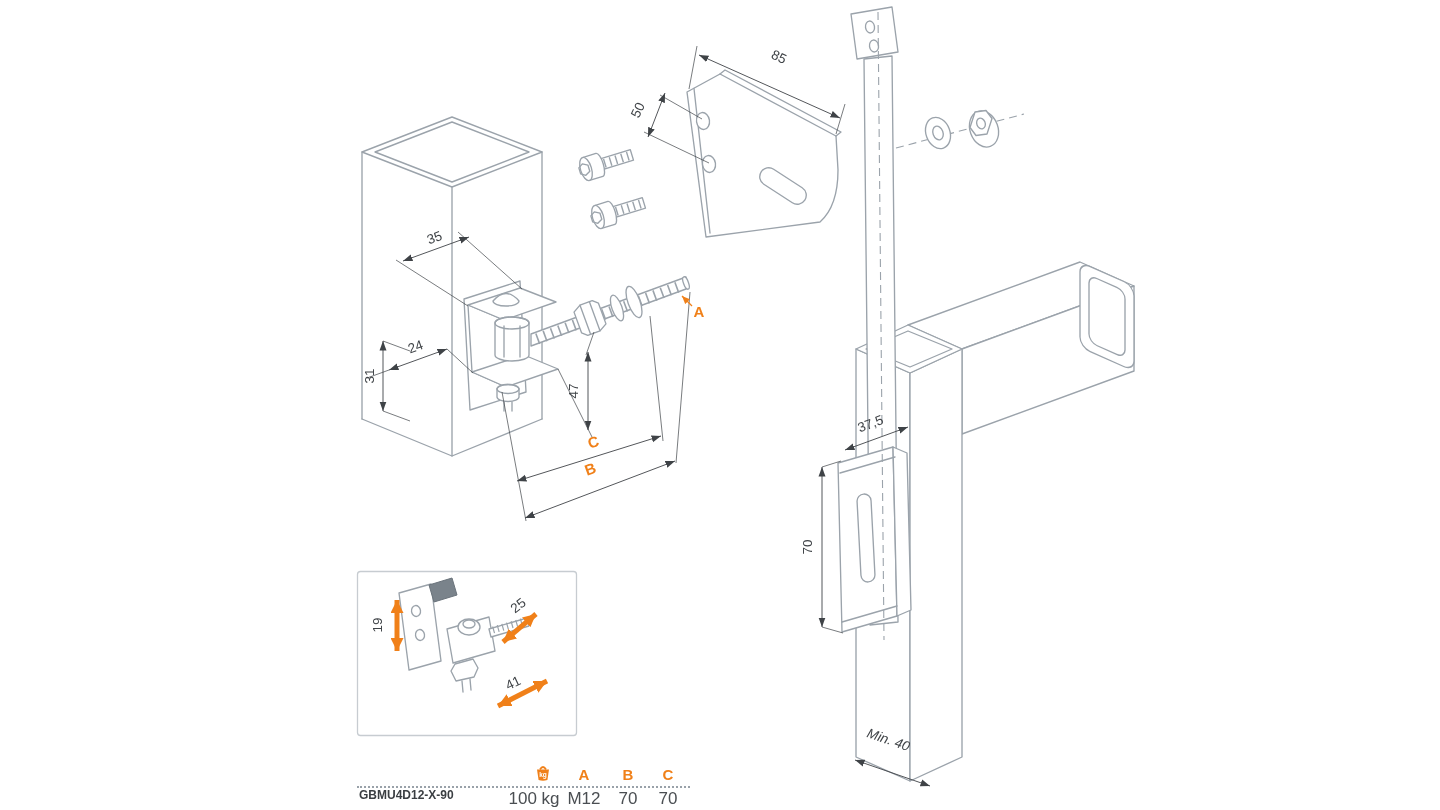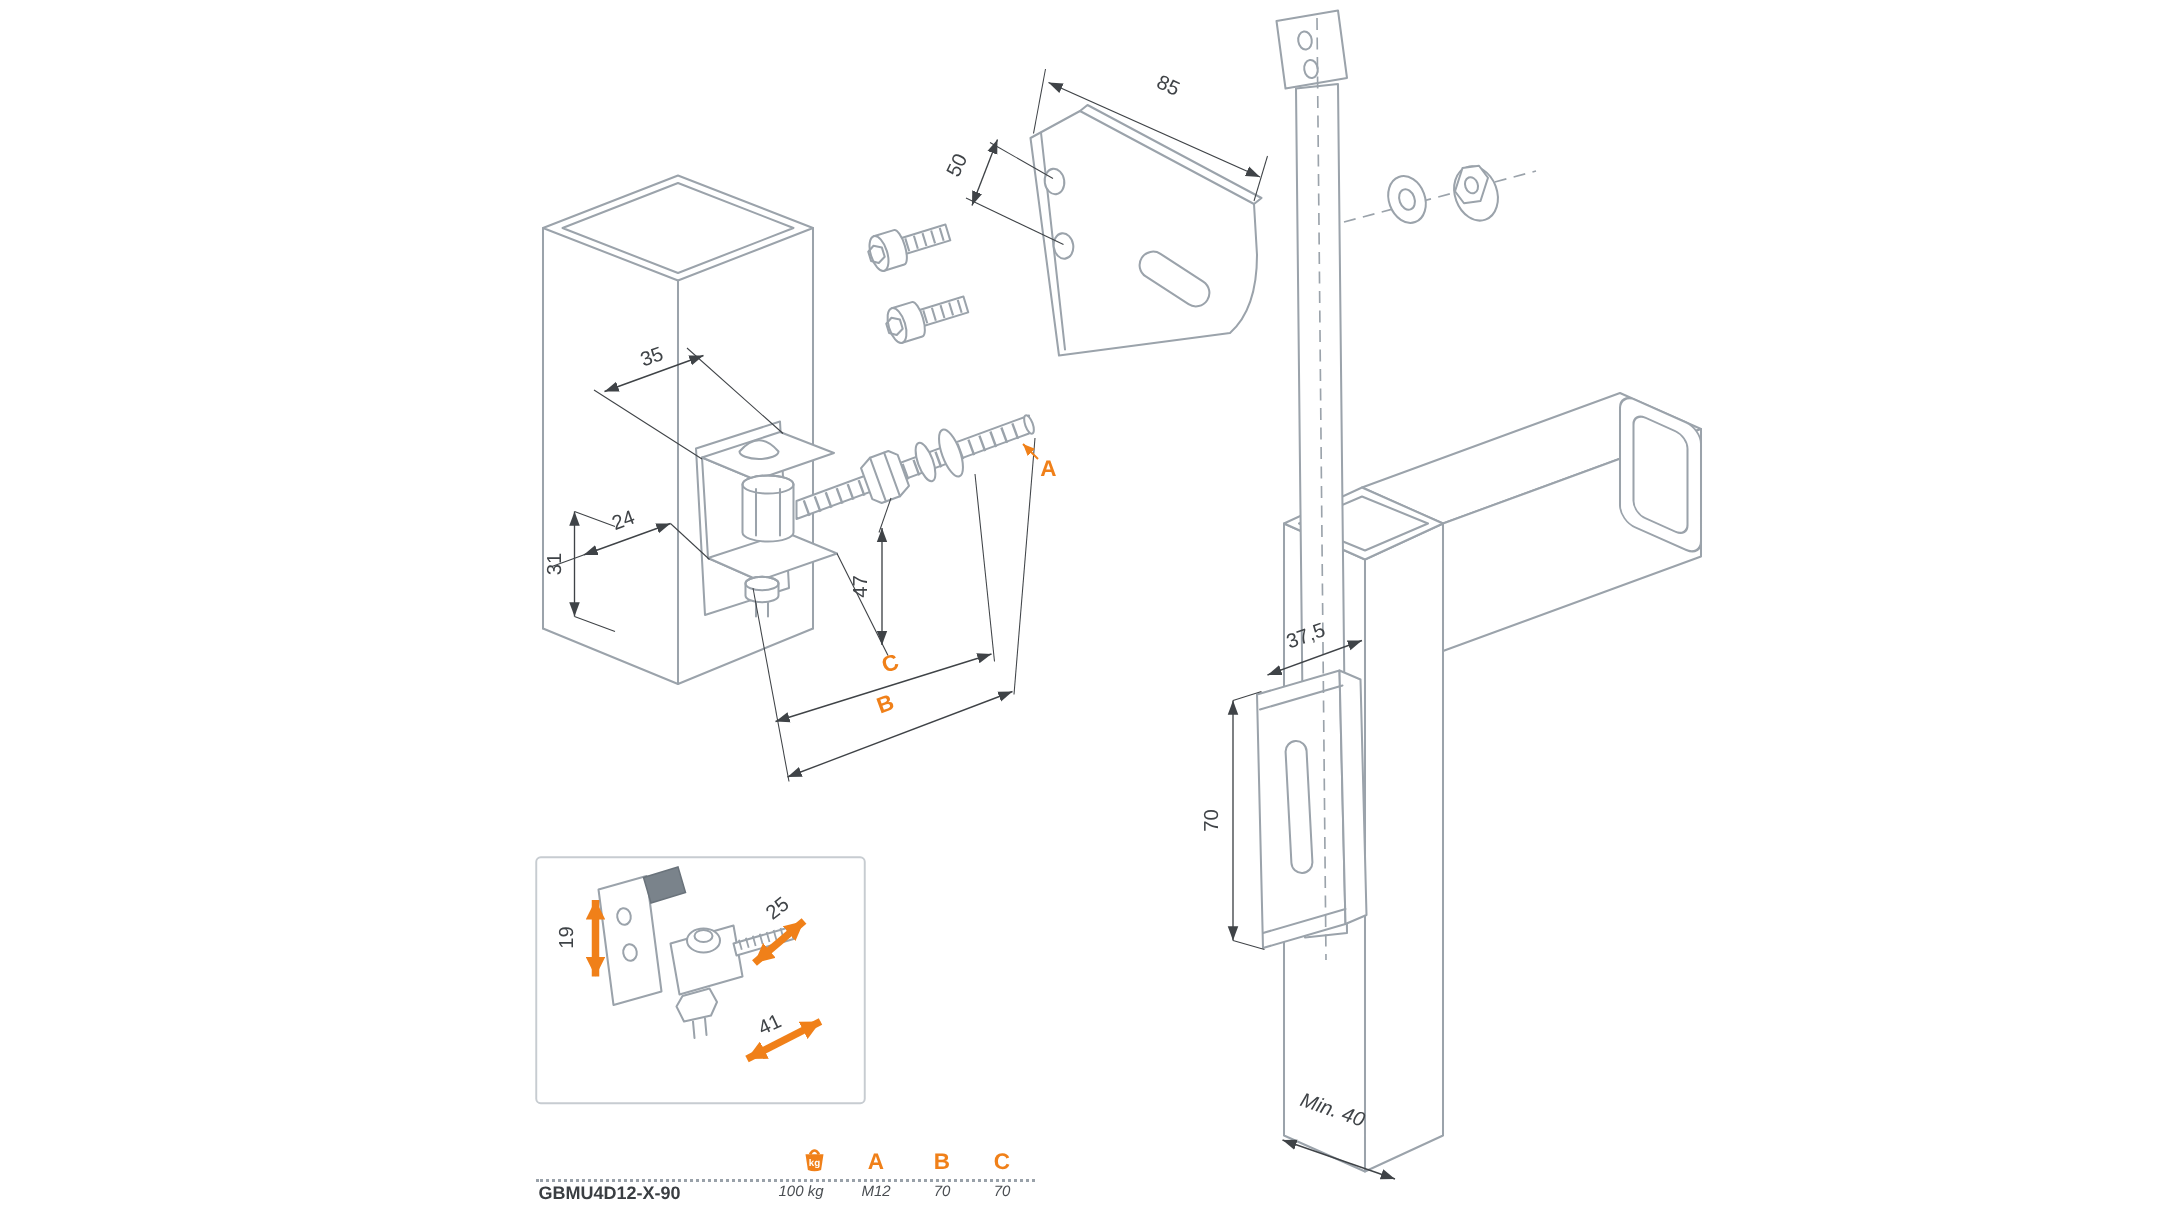--- a/index.html
+++ b/index.html
@@ -18,21 +18,21 @@
   .ext  {stroke:#3F4347;fill:none;stroke-width:0.7;}
   .ogl  {stroke:#F08019;fill:none;stroke-width:1.3;}
   .oarr {stroke:#F08019;fill:none;stroke-width:5;}
   text.d {font-size:13.5px;fill:#3F4347;text-anchor:middle;}
   text.o {font-size:15px;font-weight:bold;fill:#F08019;text-anchor:middle;}
   .it {font-style:italic;}
   
   .spec{position:absolute;left:357px;top:762px;width:340px;height:46px;}
   .spec .code{position:absolute;left:2px;top:26px;font-size:12px;font-weight:bold;color:#3A3E42;white-space:nowrap;}
   .spec .hdr{position:absolute;top:4px;transform:translateX(-50%);font-size:15px;font-weight:bold;color:#F08019;}
-  .spec .val{position:absolute;top:27px;transform:translateX(-50%);font-size:10px;color:#4A4E52;white-space:nowrap;font-style:italic;}
+  .spec .val{position:absolute;top:27px;transform:translateX(-50%);font-size:17px;color:#4A4E52;white-space:nowrap;}
   .spec .dotline{position:absolute;left:0;top:24px;width:333px;border-top:2px dotted #99A1A9;}
   .spec .wicon{position:absolute;left:176px;top:0px;transform:translateX(-50%);}
 </style>
 </head>
 <body>
 
 <div class="page">
 
 <svg width="1440" height="810" viewBox="0 0 1440 810">
   <defs>

